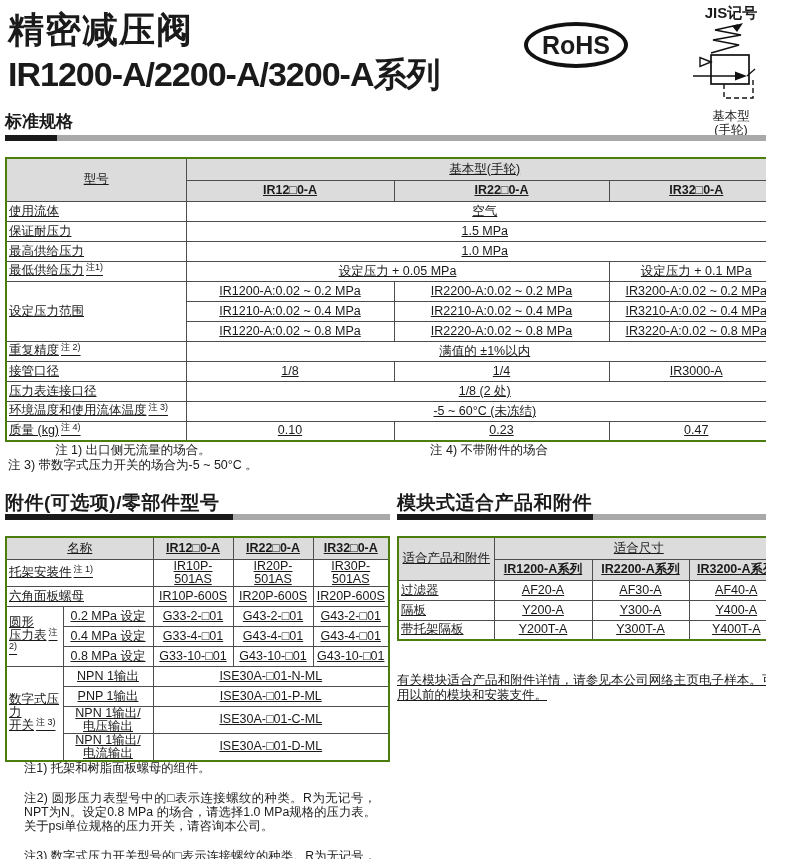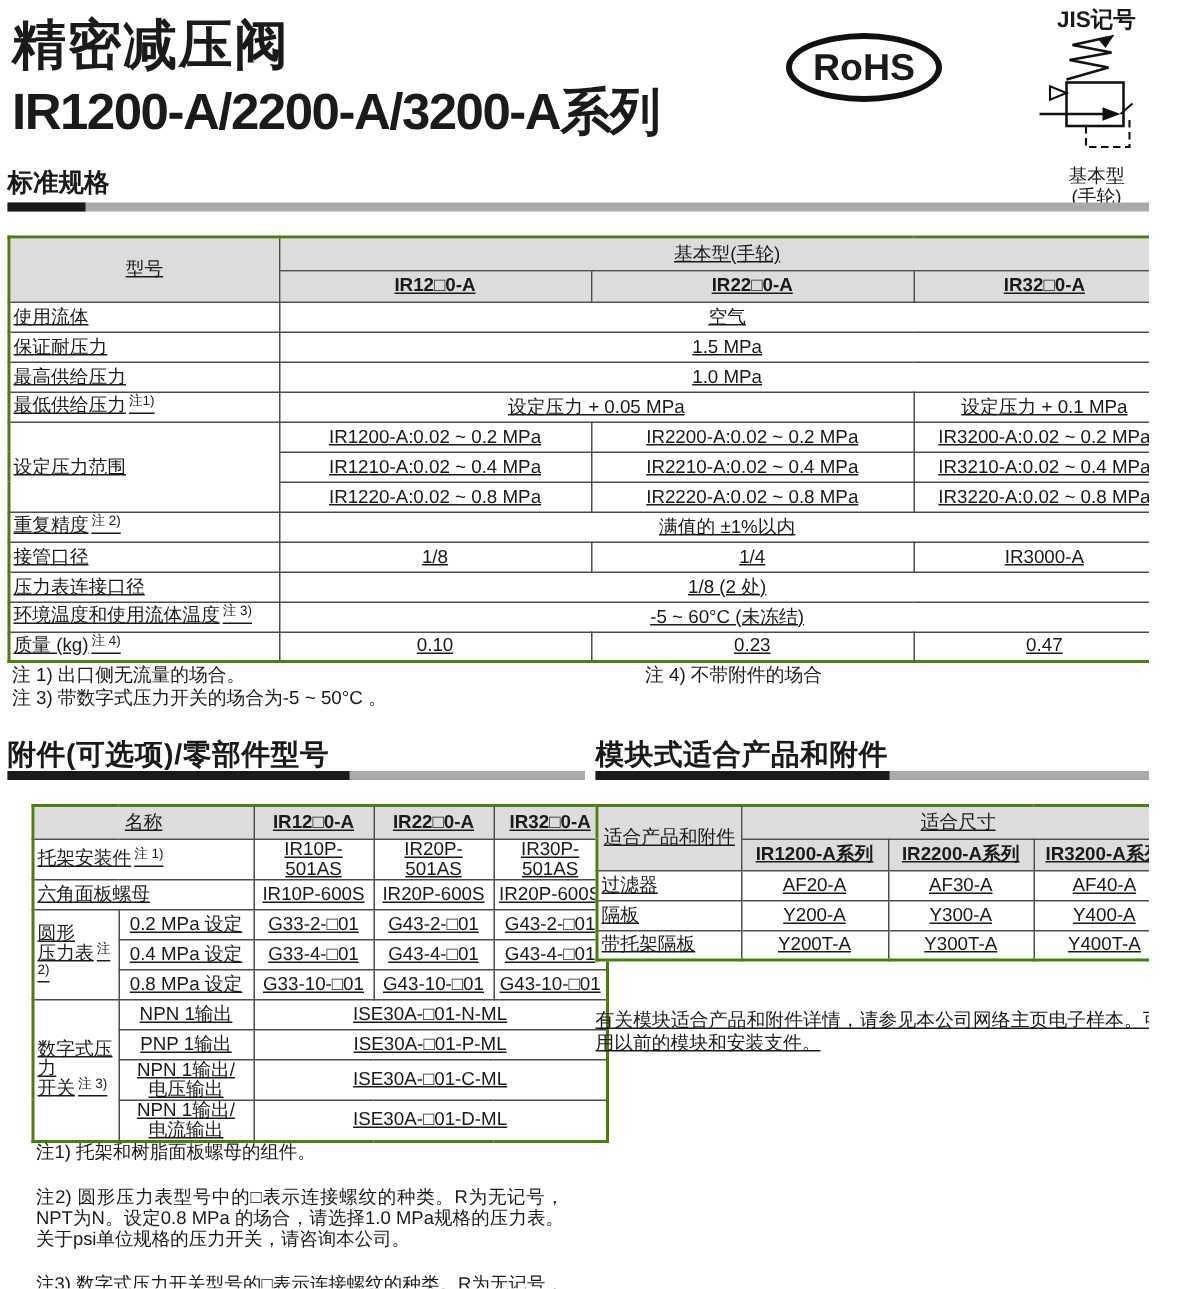--- a/index.html
+++ b/index.html
@@ -152,37 +152,37 @@
       <td class="lbl">
         <span>质量 (kg)</span><span class="sup">注 4)</span>
       </td>
       <td class="ctr">0.10</td>
       <td class="ctr">0.23</td>
       <td class="ctr">0.47</td>
     </tr>
   </tbody>
     </table>
 
-  <div class="abs notes" style="left:8px;top:443px;">
+  <div class="abs notes" style="left:8px;top:443px;text-align:center;">
     <div>注 1) 出口侧无流量的场合。</div>
     <div>注 3) 带数字式压力开关的场合为-5 ~ 50°C 。</div>
   </div>
   <div class="abs notes" style="left:430px;top:443px;">注 4) 不带附件的场合</div>
 
   <div class="abs h2" style="left:5px;top:490px;">附件(可选项)/零部件型号</div>
   <div class="abs rule" style="left:5px;top:514px;width:385px;">
     <span class="blk" style="width:228px;"></span>
   </div>
 
   <div class="abs h2" style="left:397px;top:490px;">模块式适合产品和附件</div>
   <div class="abs rule" style="left:397px;top:514px;width:388px;">
     <span class="blk" style="width:196px;"></span>
   </div>
 
-  <table class="tbl" style="left:5px;top:536px;width:385px;margin-left:16px;">
+  <table class="tbl" style="left:5px;top:536px;width:385px;">
     <colgroup>
         <col style="width:57px">
         <col style="width:90px">
         <col style="width:80px">
         <col style="width:80px">
         <col>
       </colgroup>
     <tbody>
         <tr class="h22">
       <td class="gray ctr" colspan="2">名称</td>

